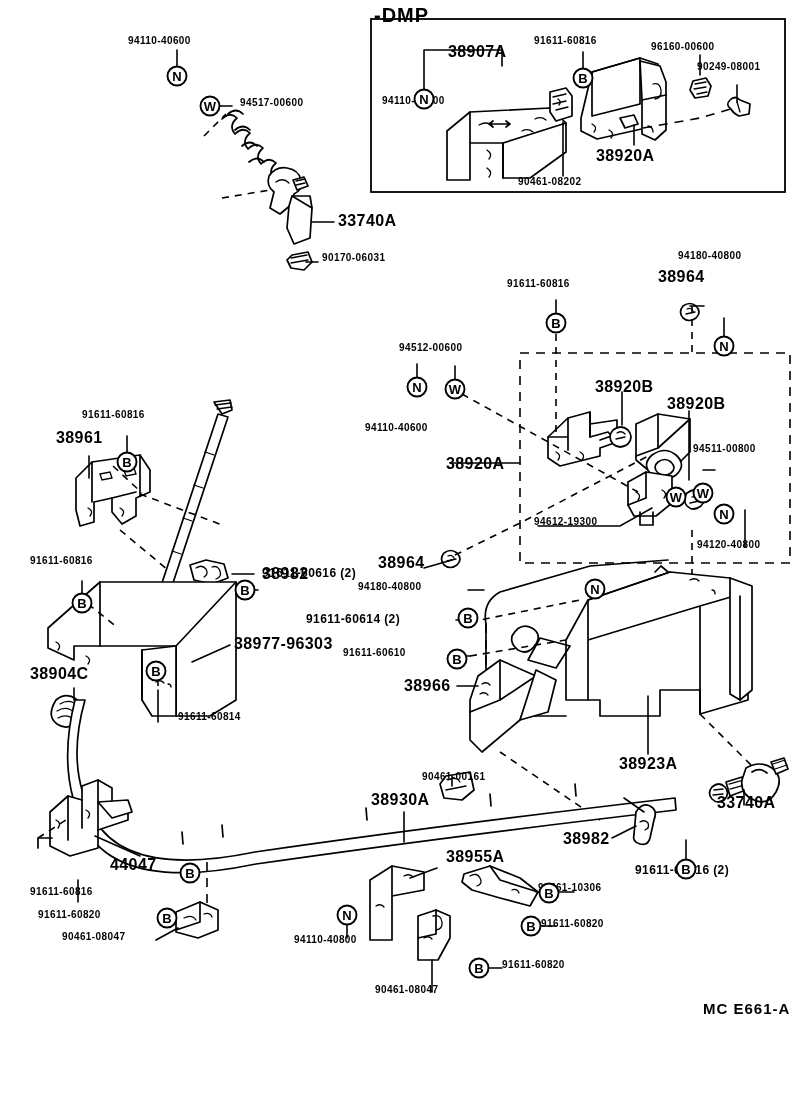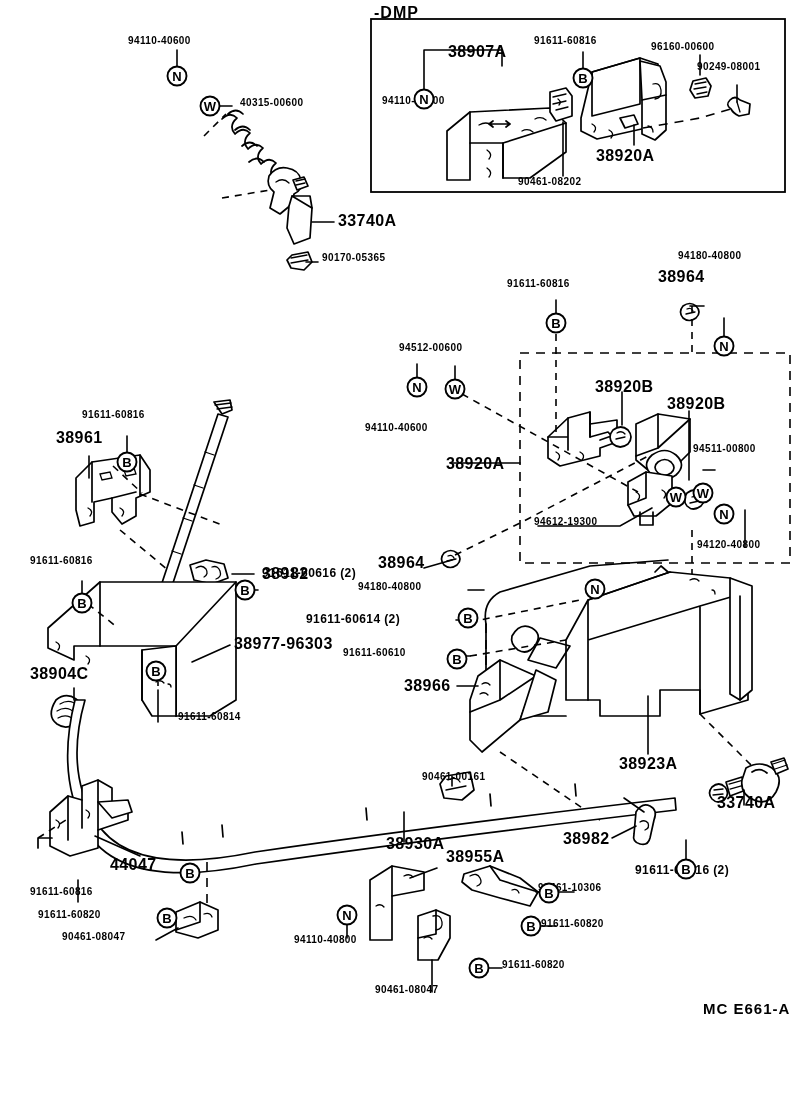--- a/index.html
+++ b/index.html
@@ -5,21 +5,21 @@
   html,body{margin:0;padding:0;background:#fff;}
   body{width:800px;height:1096px;position:relative;
        font-family:"Liberation Sans", sans-serif;color:#000;overflow:hidden;}
   #sheet{position:absolute;inset:0;width:800px;height:1096px;}
   .lbl{position:absolute;font-family:"Liberation Sans",sans-serif;
        font-weight:bold;letter-spacing:0.4px;white-space:nowrap;
        font-size:10px;line-height:1;}
   .lbl.big{font-size:16px;}
   .lbl.sm{font-size:12px;}
   .footer{position:absolute;font-weight:bold;font-size:15px;letter-spacing:1px;}
-  .title{position:absolute;font-weight:bold;font-size:16px;letter-spacing:1px;}
+  .title{position:absolute;font-weight:bold;font-size:20px;letter-spacing:1px;}
   svg{position:absolute;left:0;top:0;overflow:visible;}
 </style>
 </head>
 <body>
 
 <svg id="sheet" viewBox="0 0 800 1096" xmlns="http://www.w3.org/2000/svg">
   <defs>
     <style>
       .s{fill:none;stroke:#000;stroke-width:1.7;stroke-linejoin:round;stroke-linecap:round;}
       .sf{fill:#fff;stroke:#000;stroke-width:1.7;stroke-linejoin:round;stroke-linecap:round;}
@@ -319,23 +319,23 @@
 
 <div class="lbl big" style="left:448px;top:44px;">38907A</div>
 <div class="lbl" style="left:534px;top:36px;">91611-60816</div>
 <div class="lbl" style="left:651px;top:42px;">96160-00600</div>
 <div class="lbl" style="left:697px;top:62px;">90249-08001</div>
 <div class="lbl" style="left:382px;top:96px;">94110-40600</div>
 <div class="lbl" style="left:518px;top:177px;">90461-08202</div>
 <div class="lbl big" style="left:596px;top:148px;">38920A</div>
 
 <div class="lbl" style="left:128px;top:36px;">94110-40600</div>
-<div class="lbl" style="left:240px;top:98px;">40315-00600</div>
+<div class="lbl" style="left:240px;top:98px;">94517-00600</div>
 <div class="lbl big" style="left:338px;top:213px;">33740A</div>
-<div class="lbl" style="left:322px;top:253px;">90170-05365</div>
+<div class="lbl" style="left:322px;top:253px;">90170-06031</div>
 
 <div class="lbl" style="left:507px;top:279px;">91611-60816</div>
 <div class="lbl" style="left:678px;top:251px;">94180-40800</div>
 <div class="lbl big" style="left:658px;top:269px;">38964</div>
 <div class="lbl" style="left:399px;top:343px;">94512-00600</div>
 <div class="lbl" style="left:365px;top:423px;">94110-40600</div>
 <div class="lbl big" style="left:595px;top:379px;">38920B</div>
 <div class="lbl big" style="left:667px;top:396px;">38920B</div>
 <div class="lbl" style="left:693px;top:444px;">94511-00800</div>
 <div class="lbl big" style="left:446px;top:456px;">38920A</div>
@@ -351,21 +351,21 @@
 <div class="lbl big" style="left:30px;top:666px;">38904C</div>
 <div class="lbl" style="left:178px;top:712px;">91611-60814</div>
 
 <div class="lbl big" style="left:378px;top:555px;">38964</div>
 <div class="lbl" style="left:358px;top:582px;">94180-40800</div>
 <div class="lbl sm" style="left:306px;top:613px;">91611-60614 (2)</div>
 <div class="lbl" style="left:343px;top:648px;">91611-60610</div>
 <div class="lbl big" style="left:404px;top:678px;">38966</div>
 <div class="lbl big" style="left:619px;top:756px;">38923A</div>
 <div class="lbl" style="left:422px;top:772px;">90461-00161</div>
-<div class="lbl big" style="left:386px;top:792px;margin-top:44px;">38930A</div>
+<div class="lbl big" style="left:371px;top:792px;">38930A</div>
 <div class="lbl big" style="left:717px;top:795px;">33740A</div>
 <div class="lbl big" style="left:563px;top:831px;">38982</div>
 <div class="lbl sm" style="left:635px;top:864px;">91611-60616 (2)</div>
 <div class="lbl big" style="left:446px;top:849px;">38955A</div>
 <div class="lbl" style="left:538px;top:883px;">90461-10306</div>
 <div class="lbl" style="left:541px;top:919px;">91611-60820</div>
 <div class="lbl" style="left:502px;top:960px;">91611-60820</div>
 <div class="lbl" style="left:375px;top:985px;">90461-08047</div>
 <div class="lbl" style="left:294px;top:935px;">94110-40800</div>
 <div class="lbl big" style="left:110px;top:857px;">44047</div>

